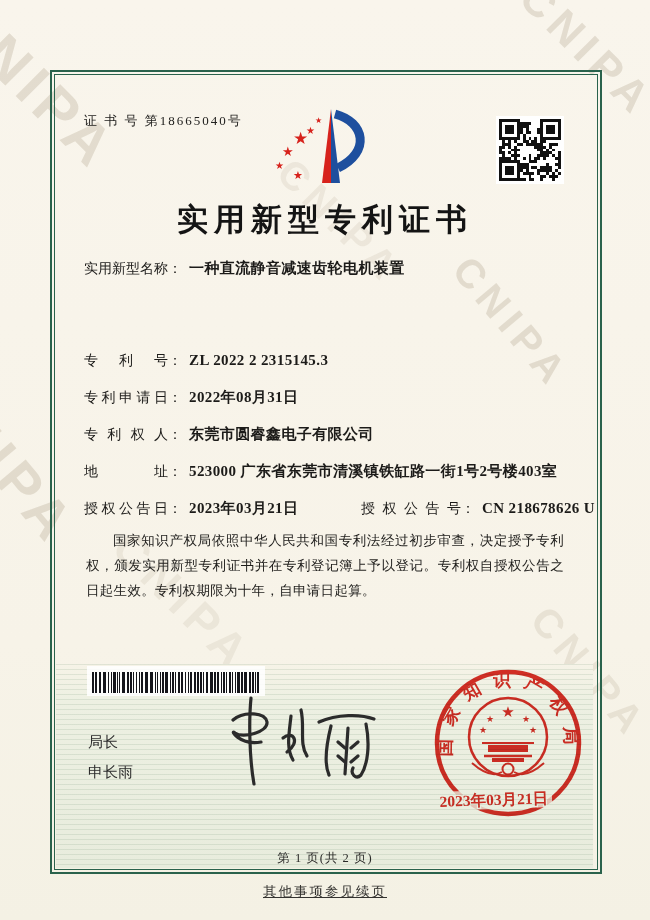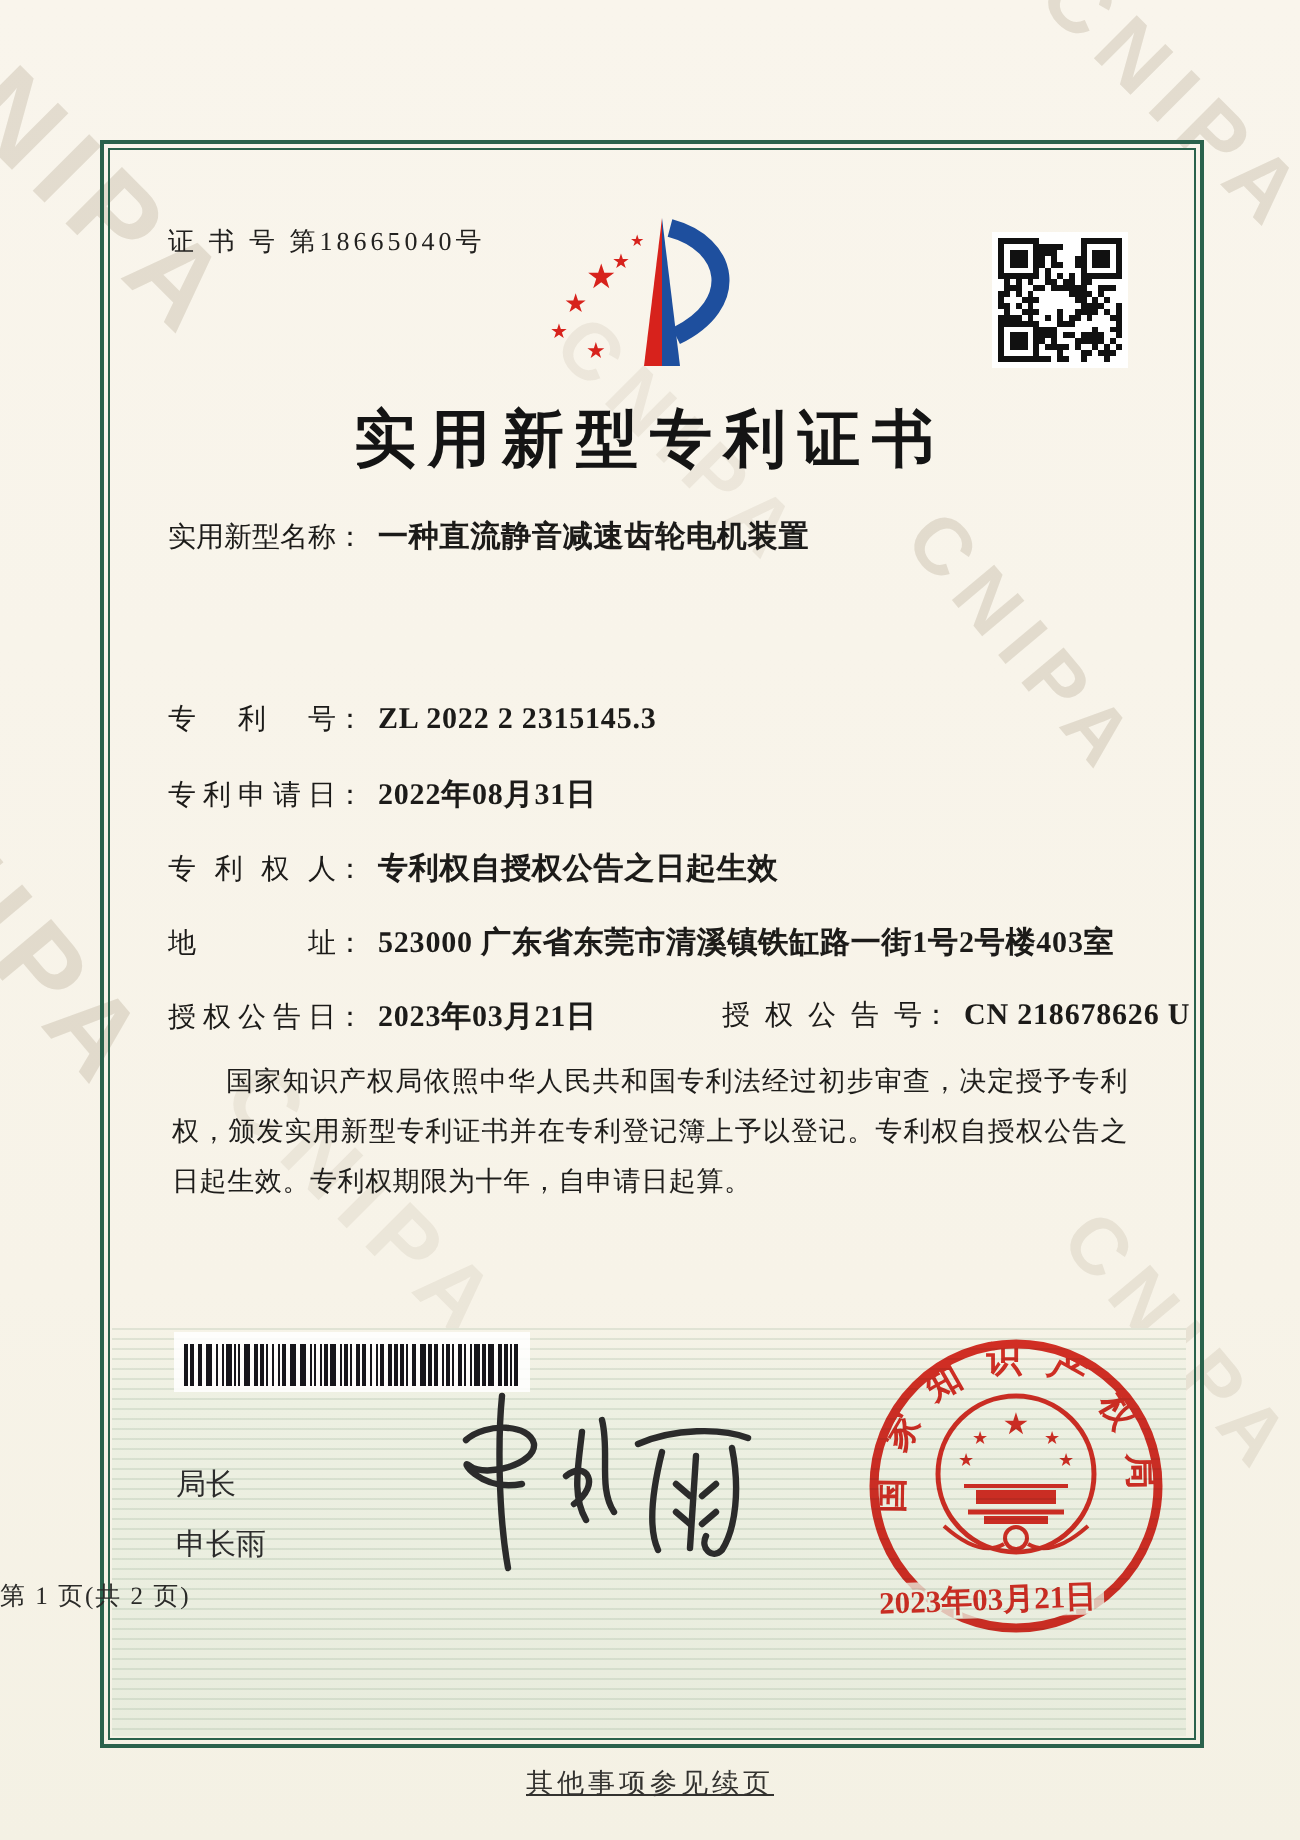--- a/index.html
+++ b/index.html
@@ -40,21 +40,21 @@
   .barcode{position:absolute;left:90px;top:672px;width:172px;height:21px;}
   .barcode svg{width:100%;height:100%;display:block;}
 
   .director-title{position:absolute;left:88px;top:733px;font-size:15px;font-weight:500;font-family:Liberation Serif, serif;color:#2c2c2c;}
   .director-name{position:absolute;left:88px;top:763px;font-size:15px;font-weight:500;font-family:"Liberation Sans","DejaVu Sans",sans-serif;color:#2c2c2c;}
 
   .signature{position:absolute;left:213px;top:686px;width:172px;height:112px;}
 
   .seal{position:absolute;left:420px;top:655px;width:176px;height:176px;mix-blend-mode:multiply;opacity:0.95;}
 
-  .page-number{position:absolute;left:0;top:790px;width:650px;font-size:12.5px;color:#2a2a28;letter-spacing:1px;}
+  .page-number{position:absolute;left:0;top:850px;width:650px;text-align:center;font-size:12.5px;color:#2a2a28;letter-spacing:1px;}
   .note{position:absolute;left:0;top:883px;width:650px;text-align:center;font-size:13.5px;letter-spacing:2px;color:#33322f;text-decoration:underline;}
 </style>
 </head>
 <body>
 
 <div class="page">
 
   <div class="wm" style="left:-18px;top:-14px;font-size:58px;transform:rotate(45deg);">CNIPA</div>
   <div class="wm" style="left:545px;top:-28px;font-size:44px;transform:rotate(45deg);">CNIPA</div>
   <div class="wm" style="left:300px;top:150px;font-size:40px;transform:rotate(45deg);opacity:0.55;">CNIPA</div>
@@ -96,21 +96,21 @@
   <div class="row" style="top:259px">
     <span class="flabel">实用新型名称</span><span class="fsep">：</span><span class="fvalue">一种直流静音减速齿轮电机装置</span>
   </div>
   <div class="row" style="top:351px">
     <span class="flabel">专利号</span><span class="fsep">：</span><span class="fvalue">ZL 2022 2 2315145.3</span>
   </div>
   <div class="row" style="top:388px">
     <span class="flabel">专利申请日</span><span class="fsep">：</span><span class="fvalue">2022年08月31日</span>
   </div>
   <div class="row" style="top:425px">
-    <span class="flabel">专利权人</span><span class="fsep">：</span><span class="fvalue">专利权自授权公告之日起生效</span>
+    <span class="flabel">专利权人</span><span class="fsep">：</span><span class="fvalue">东莞市圆睿鑫电子有限公司</span>
   </div>
   <div class="row" style="top:462px">
     <span class="flabel">地址</span><span class="fsep">：</span><span class="fvalue">523000 广东省东莞市清溪镇铁缸路一街1号2号楼403室</span>
   </div>
   <div class="row" style="top:499px;width:480px">
     <span class="flabel">授权公告日</span><span class="fsep">：</span><span class="fvalue">2023年03月21日</span>
     <span class="pair2">
       <span class="flabel w100">授权公告号</span><span class="fsep">：</span><span class="fvalue">CN 218678626 U</span>
     </span>
   </div>

